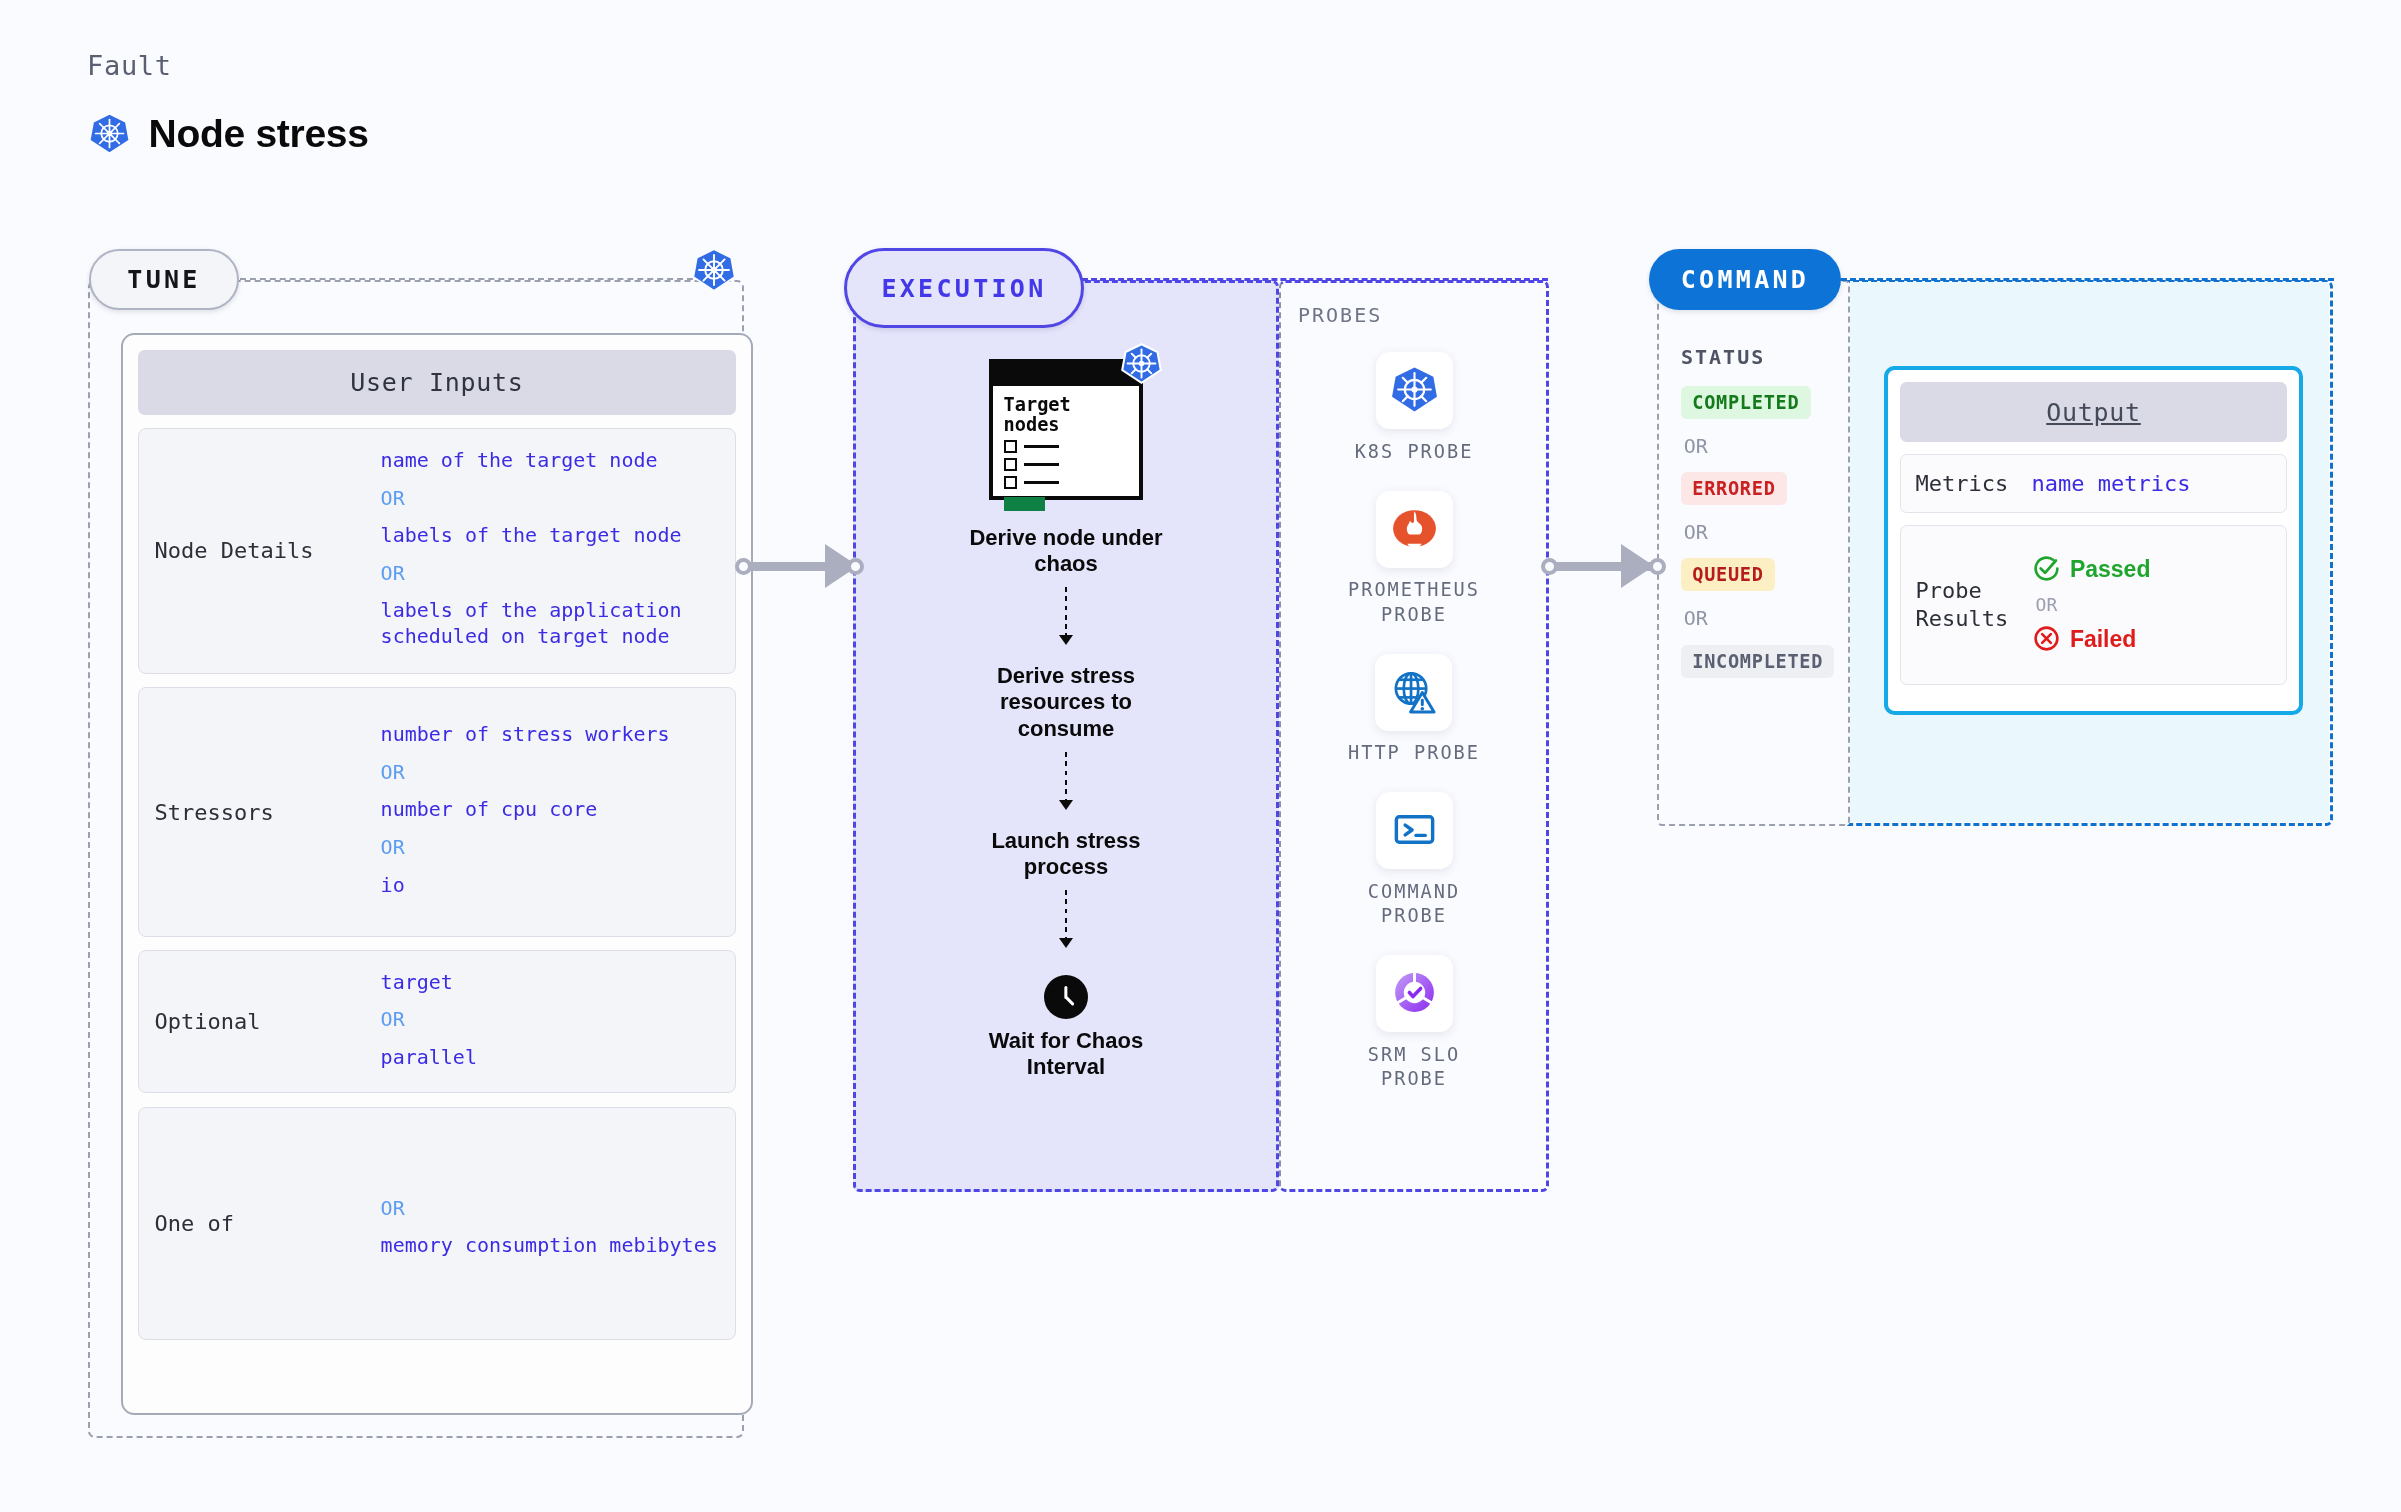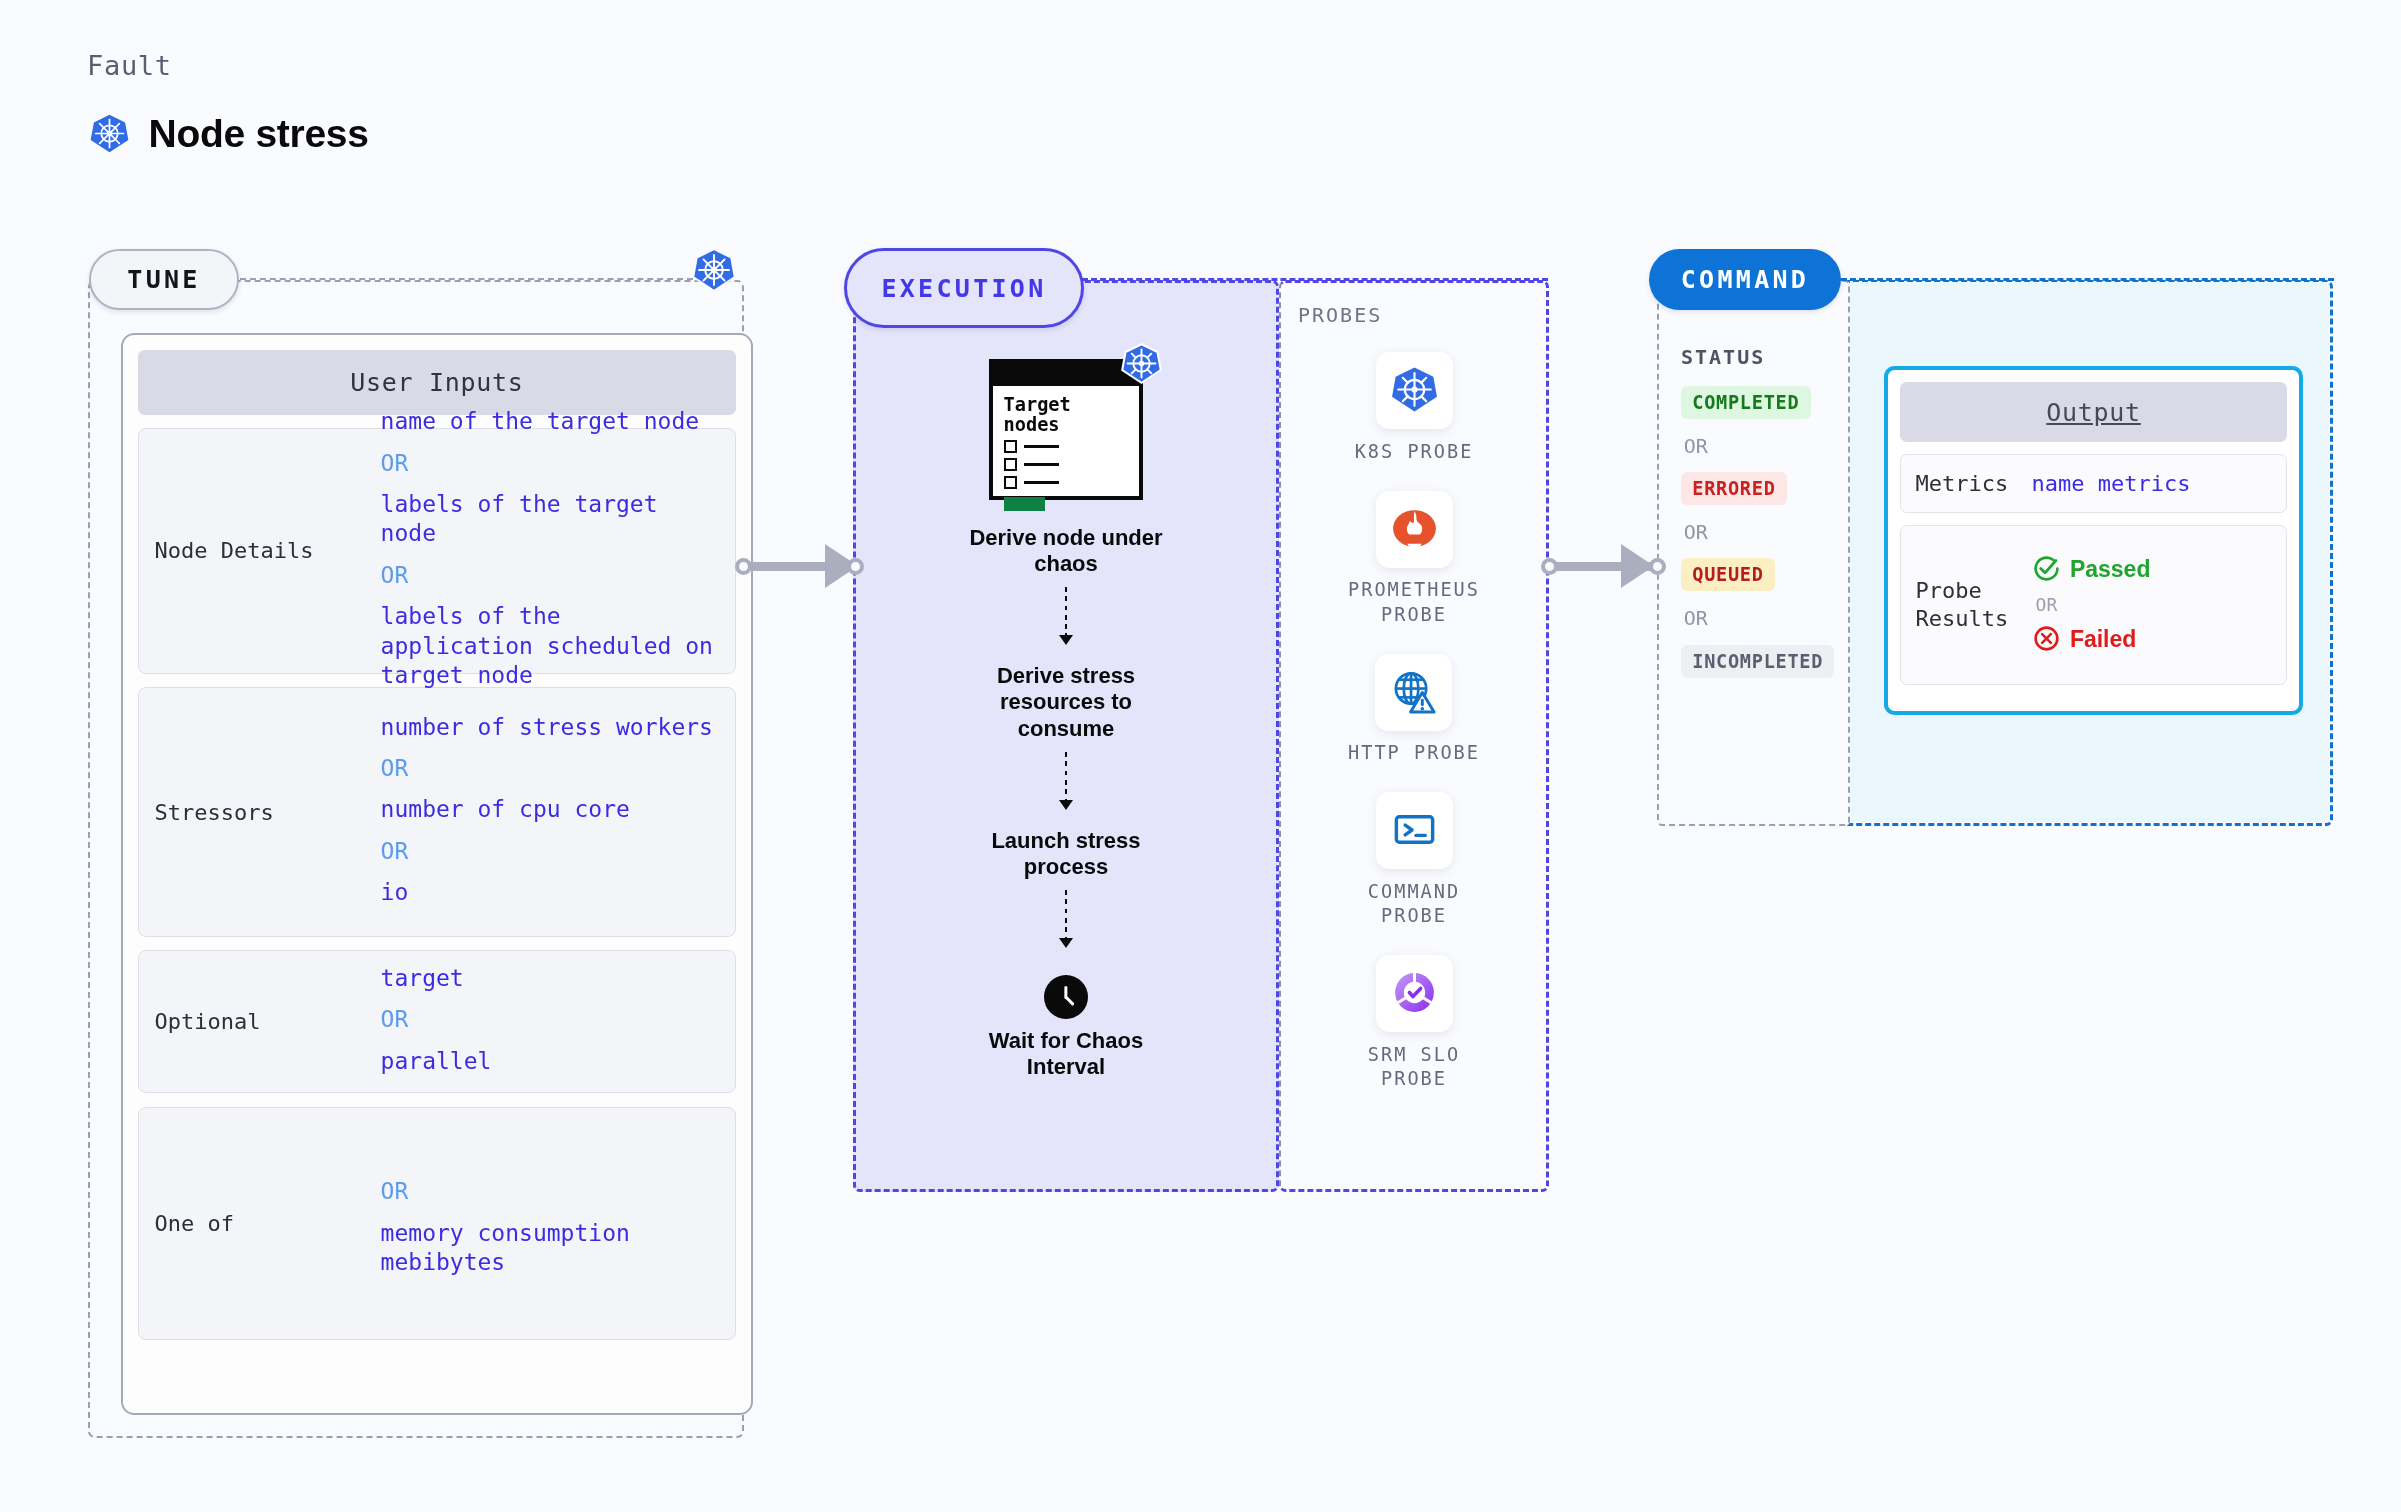--- a/index.html
+++ b/index.html
@@ -103,21 +103,21 @@
     border: 1.3px solid #DDDFE8; border-radius: 8px;
     display: flex; align-items: center; padding: 17.3px 16px;
   }
   .ig-label {
     width: 226px; flex-shrink: 0;
     font-family: "DejaVu Sans Mono", monospace;
     font-size: 22px; color: #2C2F38;
   }
   .ig-values {
     font-family: "DejaVu Sans Mono", monospace;
-    font-size: 23px; line-height: 1.28;
+    font-size: 20px; line-height: 1.28;
   }
   .val { color: #3B2BE3; display: block; margin-bottom: 4px; }
   .or  { color: #5B9CF0; display: block; margin: 12px 0 12px 0; }
 
   
   .exec-flow {
     position: absolute; left: 853px; top: 306px;
     width: 426px; display: flex; flex-direction: column; align-items: center;
   }
   .target-card-wrap { position: relative; margin-top: 53px; }

